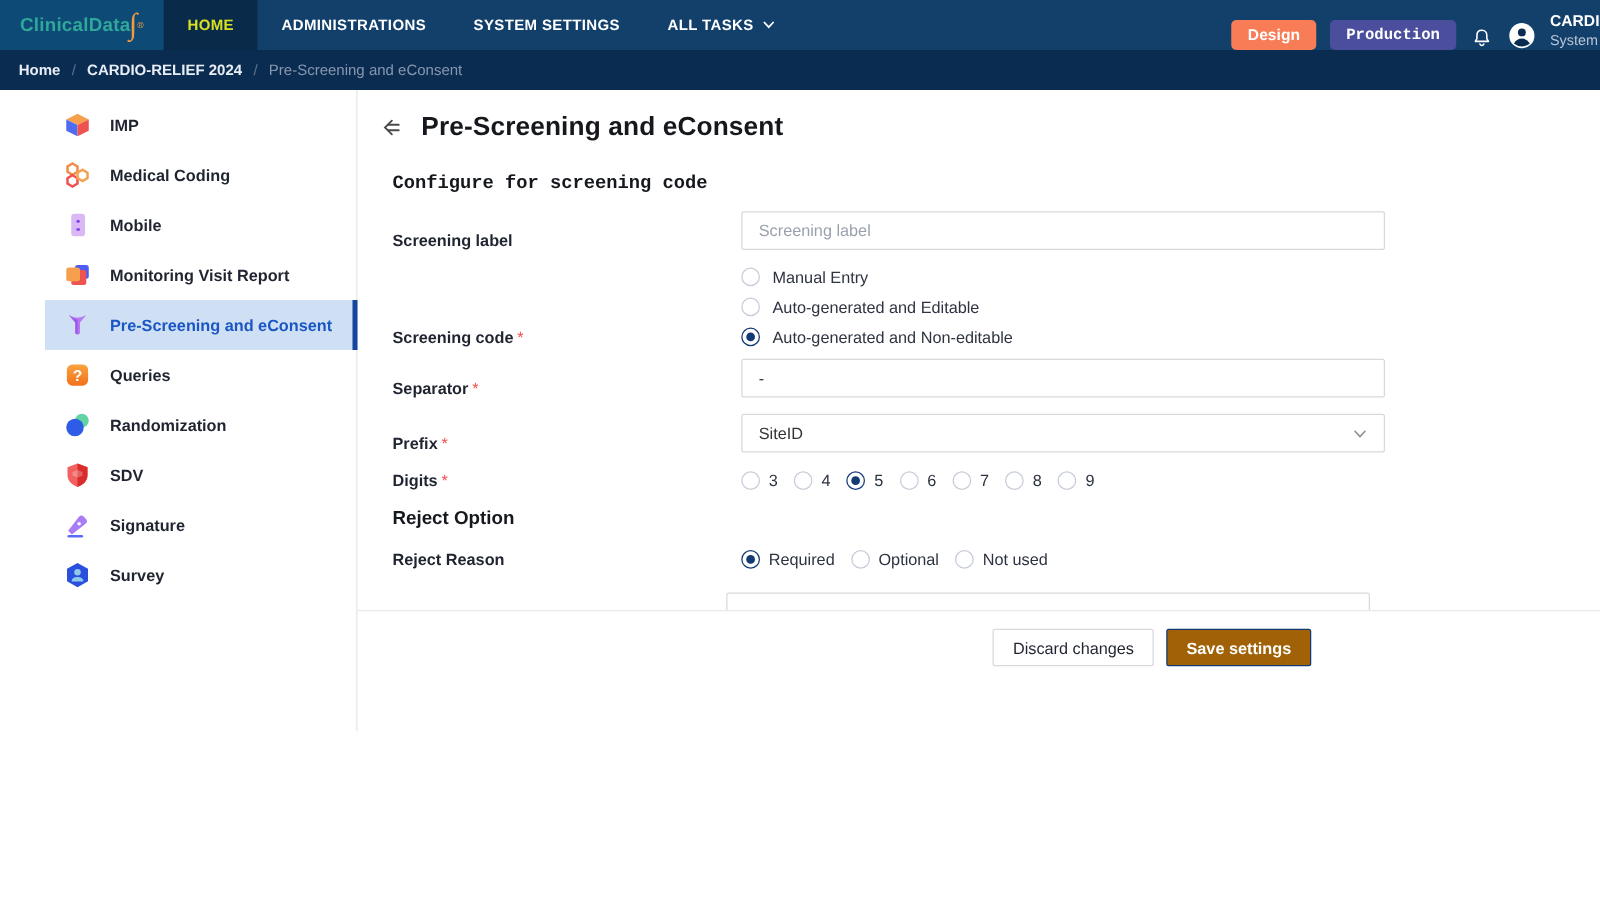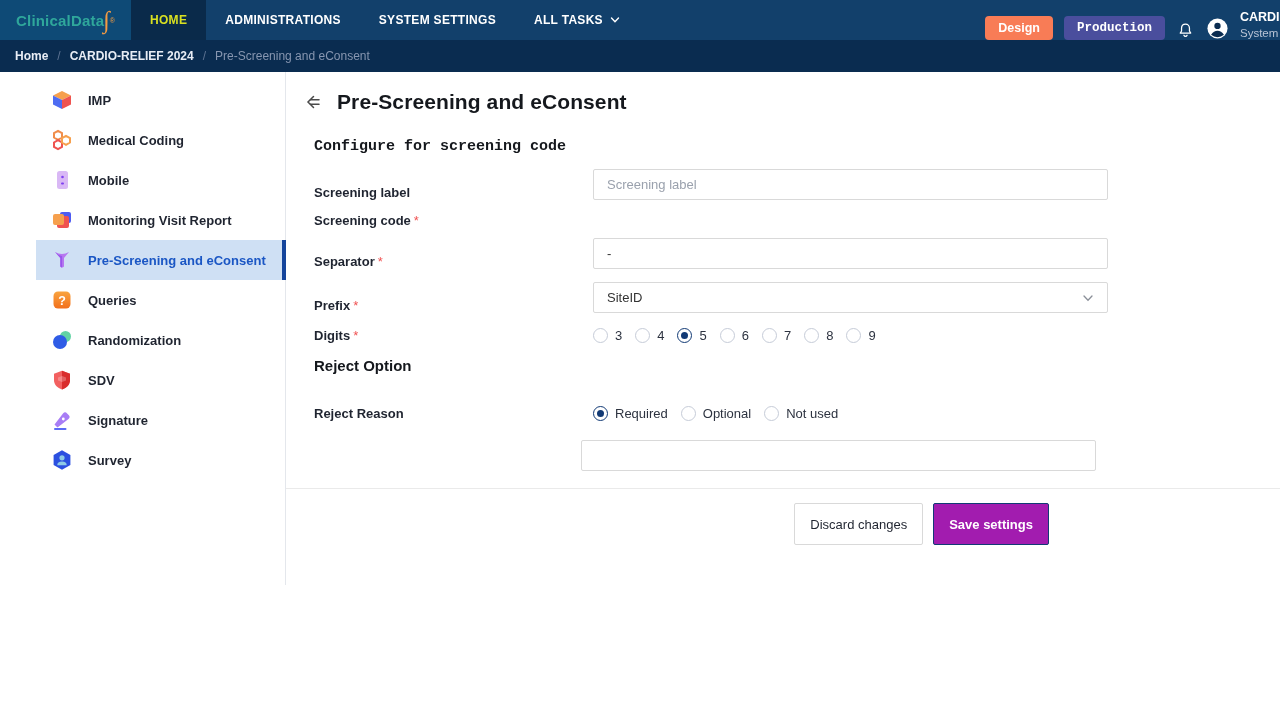--- a/index.html
+++ b/index.html
@@ -61,27 +61,27 @@
   .txt::placeholder { color:#9aa1ad; }
   .sel { width:515px; height:31px; border:1px solid #d9d9d9; border-radius:2px; display:flex; align-items:center; justify-content:space-between; padding:0 13px; font-size:13px; color:#333; cursor:pointer; background:#fff; }
   .radio { width:15px; height:15px; border-radius:50%; border:1px solid #c6ccd8; background:#fff; display:inline-block; position:relative; flex-shrink:0; cursor:pointer; }
   .radio.checked { border:1.5px solid #123a75; }
   .radio.checked::after { content:''; position:absolute; left:3px; top:3px; right:3px; bottom:3px; border-radius:50%; background:#123a75; }
   .radio-col { display:flex; flex-direction:column; gap:9px; padding-top:1px; }
   .radio-line { display:flex; align-items:center; gap:10px; font-size:13px; color:#2d3340; }
   .radio-row { display:flex; align-items:center; gap:13px; padding-top:3px; }
   .pair { display:flex; align-items:center; gap:7px; font-size:13px; color:#2d3340; }
   .r1 { margin-top:14px; } .r2 { margin-top:13px; } .r3 { margin-top:10px; }
-  .r4 { margin-top:13px; } .r5 { margin-top:12px; } .r6 { margin-top:32px; }
+  .r4 { margin-top:13px; } .r5 { margin-top:12px; } .r6 { margin-top:17px; }
   .partial-input { width:515px; height:31px; border:1px solid #d9d9d9; border-radius:2px; margin-top:19px; margin-left:267px; }
 
   .footer-bar { border-top:1px solid #eaeaea; display:flex; justify-content:flex-end; gap:10px; padding:14px 231px 0 0; }
-  .btn { height:42px; border-radius:2px; font-size:13px; padding:0 15px; display:flex; align-items:center; cursor:pointer; font-family:"Liberation Sans", sans-serif; }
+  .btn { height:30px; border-radius:2px; font-size:13px; padding:0 15px; display:flex; align-items:center; cursor:pointer; font-family:"Liberation Sans", sans-serif; }
   .btn-discard { background:#fff; border:1px solid #d9d9d9; color:#1f2430; }
-  .btn-save { background:#a21caf; border:1px solid #123a75; color:#fff; font-weight:600; }
+  .btn-save { background:#a16207; border:1px solid #123a75; color:#fff; font-weight:600; }
 </style>
 </head>
 <body>
 
 <div class="topnav">
   <div class="logo-block">
     <span class="logo-text">ClinicalData</span>
       <span class="logo-integral">∫</span>
       <span class="logo-reg">®</span>
   </div>
@@ -237,20 +237,34 @@
     <div class="form-scroll">
       <div class="sec-h first">Configure for screening code</div>
 
       <div class="row r1">
         <div class="lbl mid"><span>Screening label</span></div>
         <input class="txt" type="text" placeholder="Screening label" style="">
       </div>
 
       <div class="row r2">
         <div class="lbl"><span>Screening code</span><span class="req">*</span></div>
+        <div class="radio-col">
+          <div class="radio-line">
+              <span class="radio"></span>
+              <span>Manual Entry</span>
+            </div>
+          <div class="radio-line">
+              <span class="radio"></span>
+              <span>Auto-generated and Editable</span>
+            </div>
+          <div class="radio-line">
+              <span class="radio checked"></span>
+              <span>Auto-generated and Non-editable</span>
+            </div>
+        </div>
       </div>
 
       <div class="row r3">
         <div class="lbl mid"><span>Separator</span><span class="req">*</span></div>
         <input class="txt" type="text" value="-" style="">
       </div>
 
       <div class="row r4">
         <div class="lbl mid"><span>Prefix</span><span class="req">*</span></div>
         <div class="sel">

